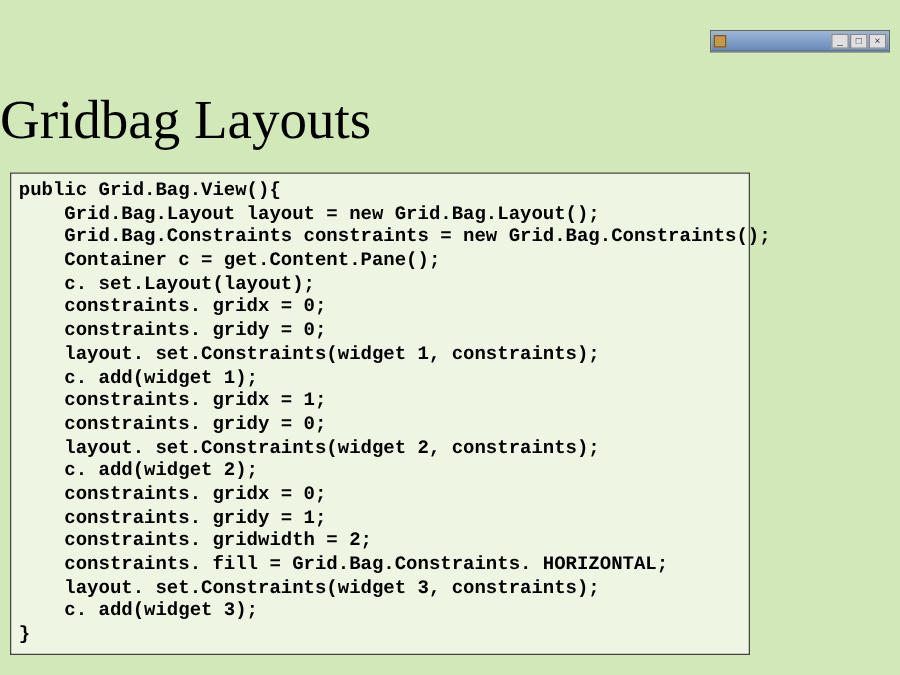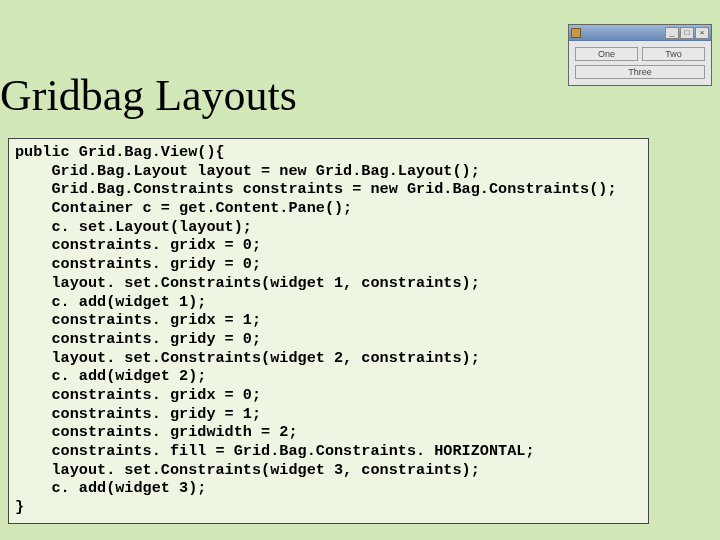--- a/index.html
+++ b/index.html
@@ -15,21 +15,21 @@
     left: 0;
     width: 560px;
     text-align: left;
     font-size: 44px;
     color: #000;
   }
   .code-block {
     position: absolute;
     top: 138px;
     left: 8px;
-    width: 641px;
+    width: 592px;
     background: #eef5e2;
     border: 1px solid #444;
     padding: 4px 6px 6px 6px;
     font-family: "Courier New", Courier, monospace;
     font-size: 15.2px;
     line-height: 1.23;
     font-weight: bold;
     color: #000;
     white-space: pre;
   }
@@ -109,29 +109,20 @@
   <div class="mini-titlebar">
     <div class="left">
       <div class="mini-icon"></div>
     </div>
     <div class="mini-controls">
       <div class="ctrl-btn">_</div>
       <div class="ctrl-btn">□</div>
       <div class="ctrl-btn">×</div>
     </div>
   </div>
-  <div class="mini-body">
-    <div class="mini-row">
-      <div class="mini-btn">One</div>
-      <div class="mini-btn">Two</div>
-    </div>
-    <div class="mini-row">
-      <div class="mini-btn full">Three</div>
-    </div>
-  </div>
 </div>
 
 <div class="code-block"><span>public Grid.Bag.View(){</span>
 <span>    Grid.Bag.Layout layout = new Grid.Bag.Layout();</span>
 <span>    Grid.Bag.Constraints constraints = new Grid.Bag.Constraints();</span>
 <span>    Container c = get.Content.Pane();</span>
 <span>    c. set.Layout(layout);</span>
 <span>    constraints. gridx = 0;</span>
 <span>    constraints. gridy = 0;</span>
 <span>    layout. set.Constraints(widget 1, constraints);</span>

